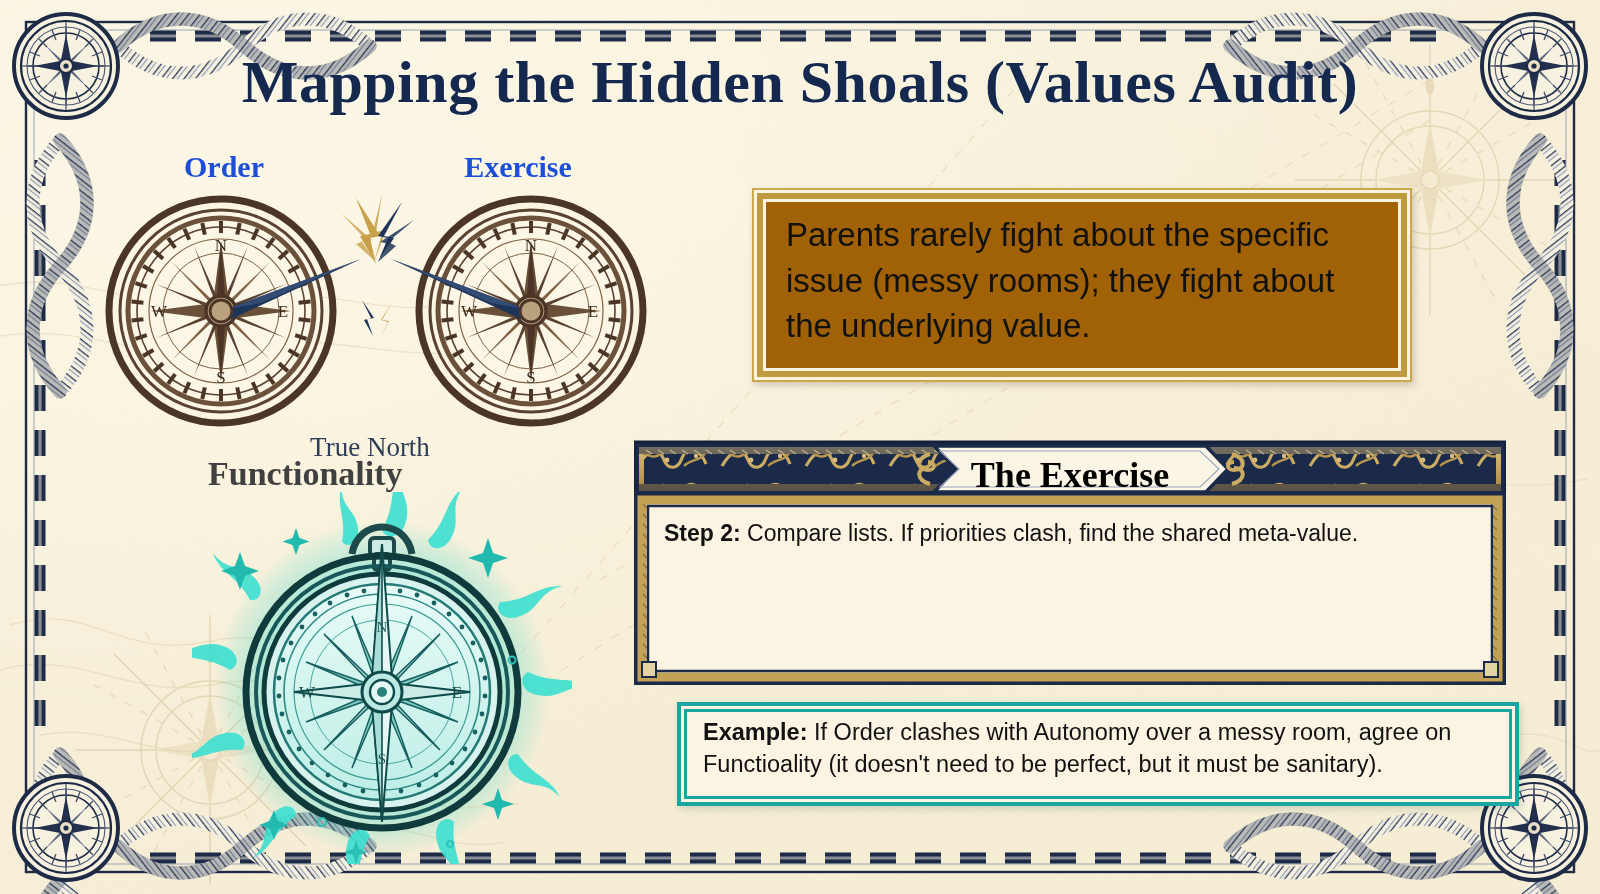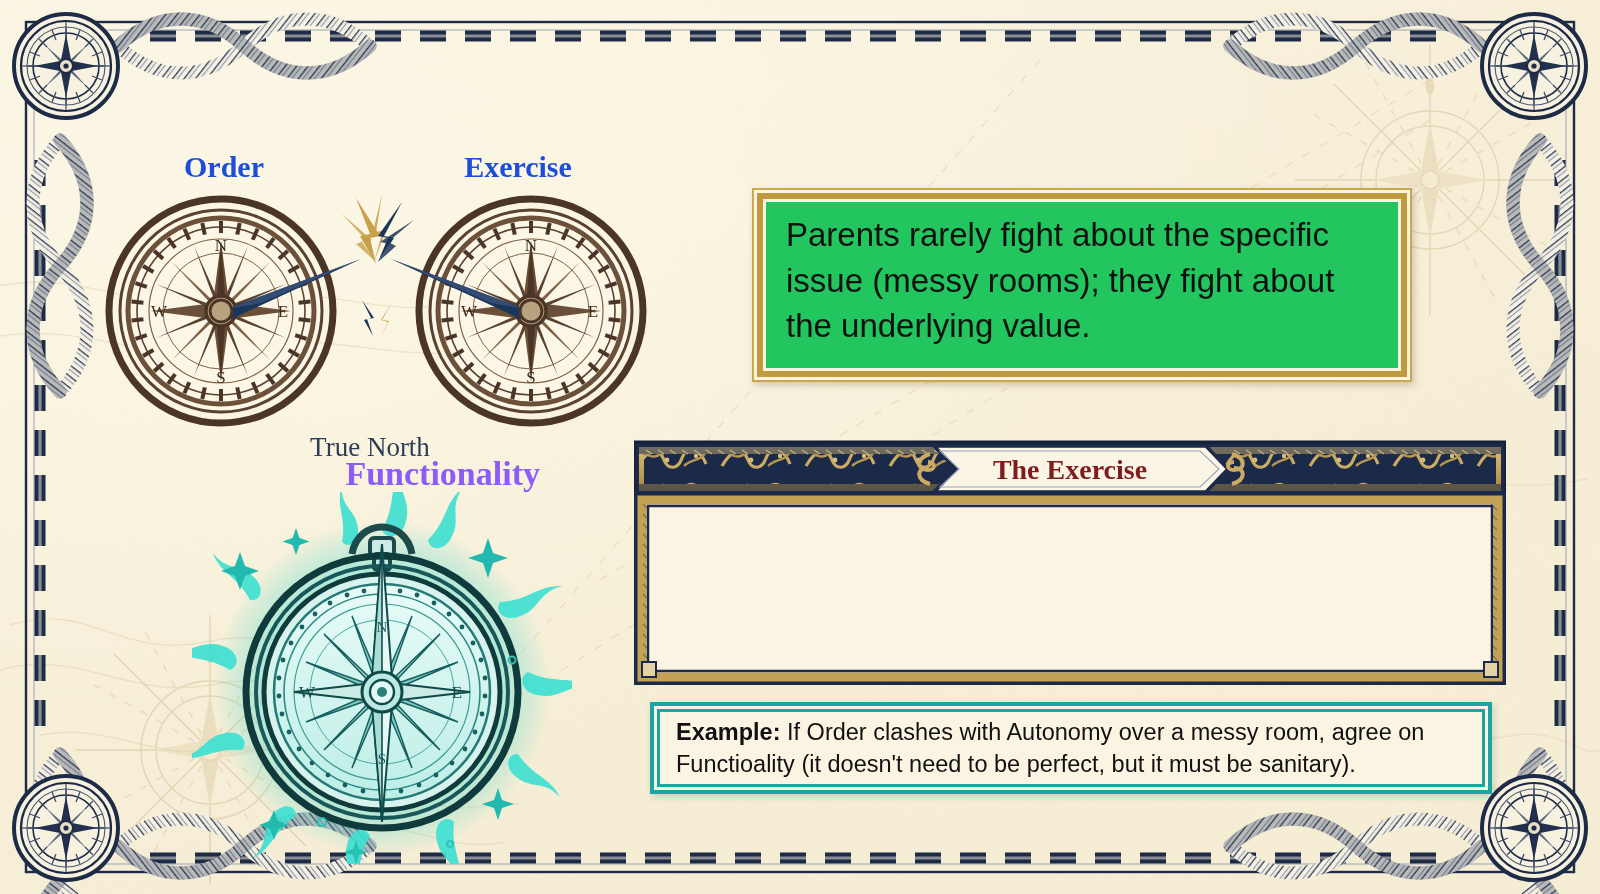--- a/index.html
+++ b/index.html
@@ -36,48 +36,48 @@
     position:absolute;font-family:"Liberation Serif",serif;font-weight:bold;
     font-size:30px;color:#1d4ed8;text-align:center;
   }
   .lbl-order{left:124px;top:150px;width:200px;}
   .lbl-auto{left:418px;top:150px;width:200px;}
   .lbl-tn{
     position:absolute;left:220px;top:424px;width:300px;text-align:center;
     font-family:"Liberation Serif",serif;font-size:27px;color:#2d3d58;margin-top:8px;
   }
   .lbl-fn{
-    position:absolute;left:200px;top:455px;width:340px;text-align:right;
-    font-family:"Liberation Serif",serif;font-weight:bold;font-size:34px;color:#8b5cf6;
+    position:absolute;left:208px;top:455px;width:340px;text-align:left;
+    font-family:"Liberation Serif",serif;font-weight:bold;font-size:34px;color:#404040;
   }
   
   .quote-box{
     position:absolute;left:752px;top:188px;width:660px;height:194px;
-    background:#22c55e;
+    background:#a16207;
     border:2px solid #c9a84f;
     box-shadow:0 0 0 3px #fbf4e0 inset, 0 0 0 9px #bf9a3f inset, 0 0 0 12px #fbf4e0 inset,
                2px 3px 7px rgba(60,45,15,.22);
   }
   .quote-text{
     position:absolute;left:32px;right:26px;top:22px;
     font-size:33px;line-height:1.38;color:#111;
     font-family:"Liberation Sans",sans-serif;
   }
   
   .ex-wrap{position:absolute;left:634px;top:440px;width:872px;height:245px;}
   .ex-banner{position:absolute;left:0;top:0;width:872px;height:58px;}
   .ex-banner-title{
     position:absolute;left:0;right:0;top:14px;text-align:center;
-    font-family:"Liberation Serif",serif;font-weight:bold;font-size:28px;color:#7f1d1d;
+    font-family:"Liberation Serif",serif;font-weight:bold;font-size:36px;color:#000000;
   }
   .step{font-size:23px;line-height:1.33;color:#111;margin-bottom:16px;}
   .step b{font-weight:bold;}
   
   .ex-example{
-    position:absolute;left:650px;top:702px;width:842px;height:92px;
+    position:absolute;left:677px;top:702px;width:842px;height:104px;
     background:#fbf4e2;
     border:4px solid #1aa6a0;
     box-shadow:0 0 0 3px #fbf4e2 inset, 0 0 0 6px #1aa6a0 inset,
                2px 3px 7px rgba(20,80,80,.18);
   }
   .ex-example-text{
     position:absolute;left:22px;right:16px;top:11px;
     font-size:23.5px;line-height:1.35;color:#111;
   }
   .ex-example-text b{font-weight:bold;}
@@ -259,20 +259,21 @@
         <use href="#cmedal" x="0" y="0" transform="translate(1534,66)"></use>
       </g>
     <g>
         <use href="#cmedal" x="0" y="0" transform="translate(66,828)"></use>
       </g>
     <g>
         <use href="#cmedal" x="0" y="0" transform="translate(1534,828)"></use>
       </g>
   </svg>
 
+  <div class="title">Mapping the Hidden Shoals (Values Audit)</div>
 
   <svg style="position:absolute;left:96px;top:186px;" width="560" height="250" viewBox="0 0 560 250">
     <defs>
       <g id="rose">
         <circle cx="0" cy="0" r="112" fill="none" stroke="#4b3526" stroke-width="7"></circle>
         <circle cx="0" cy="0" r="101" fill="#fcf6e6" stroke="#5a4230" stroke-width="3"></circle>
         <circle cx="0" cy="0" r="93" fill="none" stroke="#6b5139" stroke-width="5"></circle>
         <circle cx="0" cy="0" r="84" fill="none" stroke="#5a4230" stroke-width="1.6"></circle>
         <circle cx="0" cy="0" r="72" fill="none" stroke="#7d6144" stroke-width="1.2"></circle>
         <circle cx="0" cy="0" r="58" fill="none" stroke="#7d6144" stroke-width="1"></circle>
@@ -617,20 +618,23 @@
                  M692 170 L698 176 M706 170 L712 176 M720 170 L726 176 M734 170 L740 176
                  M748 170 L754 176 M762 170 L768 176 M776 170 L782 176 M790 170 L796 176
                  M804 170 L810 176 M818 170 L824 176 M832 170 L838 176 M846 170 L852 176"></path>
       </g>
       <rect x="14" y="14" width="844" height="165" fill="#fbf4e2" stroke="#1b2a49" stroke-width="2.5"></rect>
       <rect x="8" y="170" width="14" height="15" fill="#e4d3a4" stroke="#1b2a49" stroke-width="2"></rect>
       <rect x="850" y="170" width="14" height="15" fill="#e4d3a4" stroke="#1b2a49" stroke-width="2"></rect>
     </svg>
 
     <div style="position:absolute;left:30px;top:78px;width:808px;">
+      <div class="step">
+        <b>Step 2:</b><span> Compare lists. If priorities clash, find the shared meta-value.</span>
+      </div>
     </div>
   </div>
 
   <div class="ex-example">
     <div class="ex-example-text">
       <b>Example:</b><span> If Order clashes with Autonomy over a messy room, agree on Functioality (it doesn't need to be perfect, but it must be sanitary).</span>
     </div>
   </div>
 
 </div>

